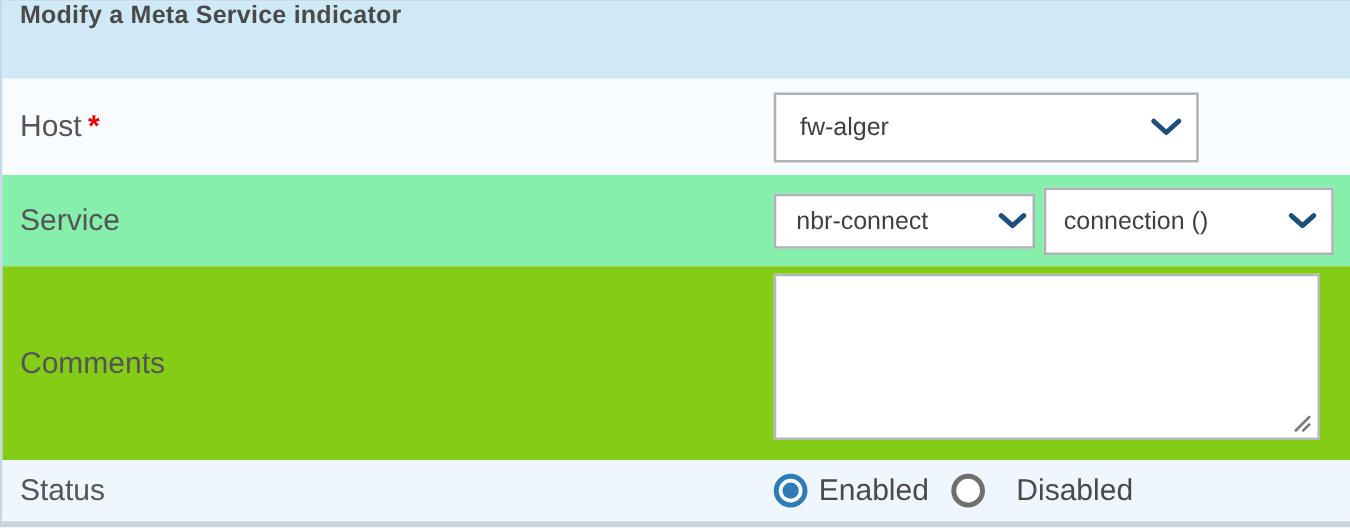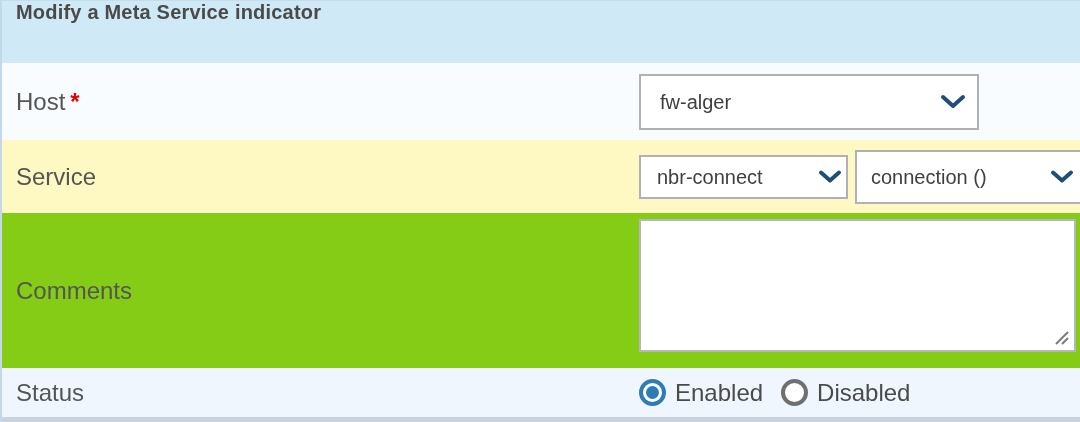--- a/index.html
+++ b/index.html
@@ -9,28 +9,28 @@
   .panel { width:1080px; height:422px;
            border-left:2px solid #c3d8e8;
            border-top:1px solid #c9dcea; }
 
   .panel-header { height:62px; background:#cfe9f6;
                   display:flex; padding-left:14px; }
   .panel-title { font-size:20px; font-weight:bold; color:#4a4a4a; letter-spacing:.2px; }
 
   .form-row { display:grid; grid-template-columns:617px 1fr; align-items:center; }
   .row-host     { height:77px; background:#f8fcfe; }
-  .row-service  { height:73px; background:#fef9c3; }
+  .row-service  { height:73px; background:#86efac; }
   .row-comments { height:155px; background:#84cc16; }
   .row-status   { height:49px; background:#eff6fd; }
 
   .field-label { padding-left:14px; font-size:24px; color:#555555; }
   .required-star { color:#e60000; font-weight:bold; margin-left:5px; }
 
-  .controls { display:flex; align-items:center;margin-left:20px; }
+  .controls { display:flex; align-items:center; }
 
   .select-wrap { position:relative; display:inline-block; }
   select { appearance:none; -webkit-appearance:none; -moz-appearance:none;
            background:#ffffff; border:2px solid #aeb2b6; border-radius:0;
            font-family:inherit; font-size:20px; color:#3f3f3f; outline:none; }
   .host-select { width:340px; height:56px; padding:0 46px 0 19px; }
   .service-select { width:209px; height:44px; padding:0 44px 0 16px; margin-right:7px; }
   .metric-select  { width:232px; height:54px; padding:0 38px 0 14px; }
   .chevron { position:absolute; right:13px; top:50%; transform:translateY(-50%);
              pointer-events:none; line-height:0; }
@@ -44,21 +44,21 @@
   .resize-grip { position:absolute; right:6px; bottom:10px; pointer-events:none; line-height:0; }
 
   .radio-group { display:flex; align-items:center; }
   .radio-option { display:flex; align-items:center; cursor:default; }
   .radio-circle { width:27px; height:27px; border-radius:50%; background:#ffffff;
                   display:flex; align-items:center; justify-content:center; flex:0 0 auto; }
   .radio-circle.selected { border:4px solid #2e7cb5; }
   .radio-circle.unselected { border:4px solid #6f6f6f; }
   .radio-dot { width:13px; height:13px; border-radius:50%; background:#2e7cb5; }
   .radio-label { font-size:24px; color:#4a4a4a; margin-left:9px; }
-  .radio-option + .radio-option { margin-left:18px; }
+  .radio-option + .radio-option { margin-left:18px;gap:16px; }
 
   .panel-footer { height:5px; background:#c9d2dd; }
 </style>
 </head>
 <body>
 
 <div class="panel">
 
   <div class="panel-header">
     <span class="panel-title">Modify a Meta Service indicator</span>

